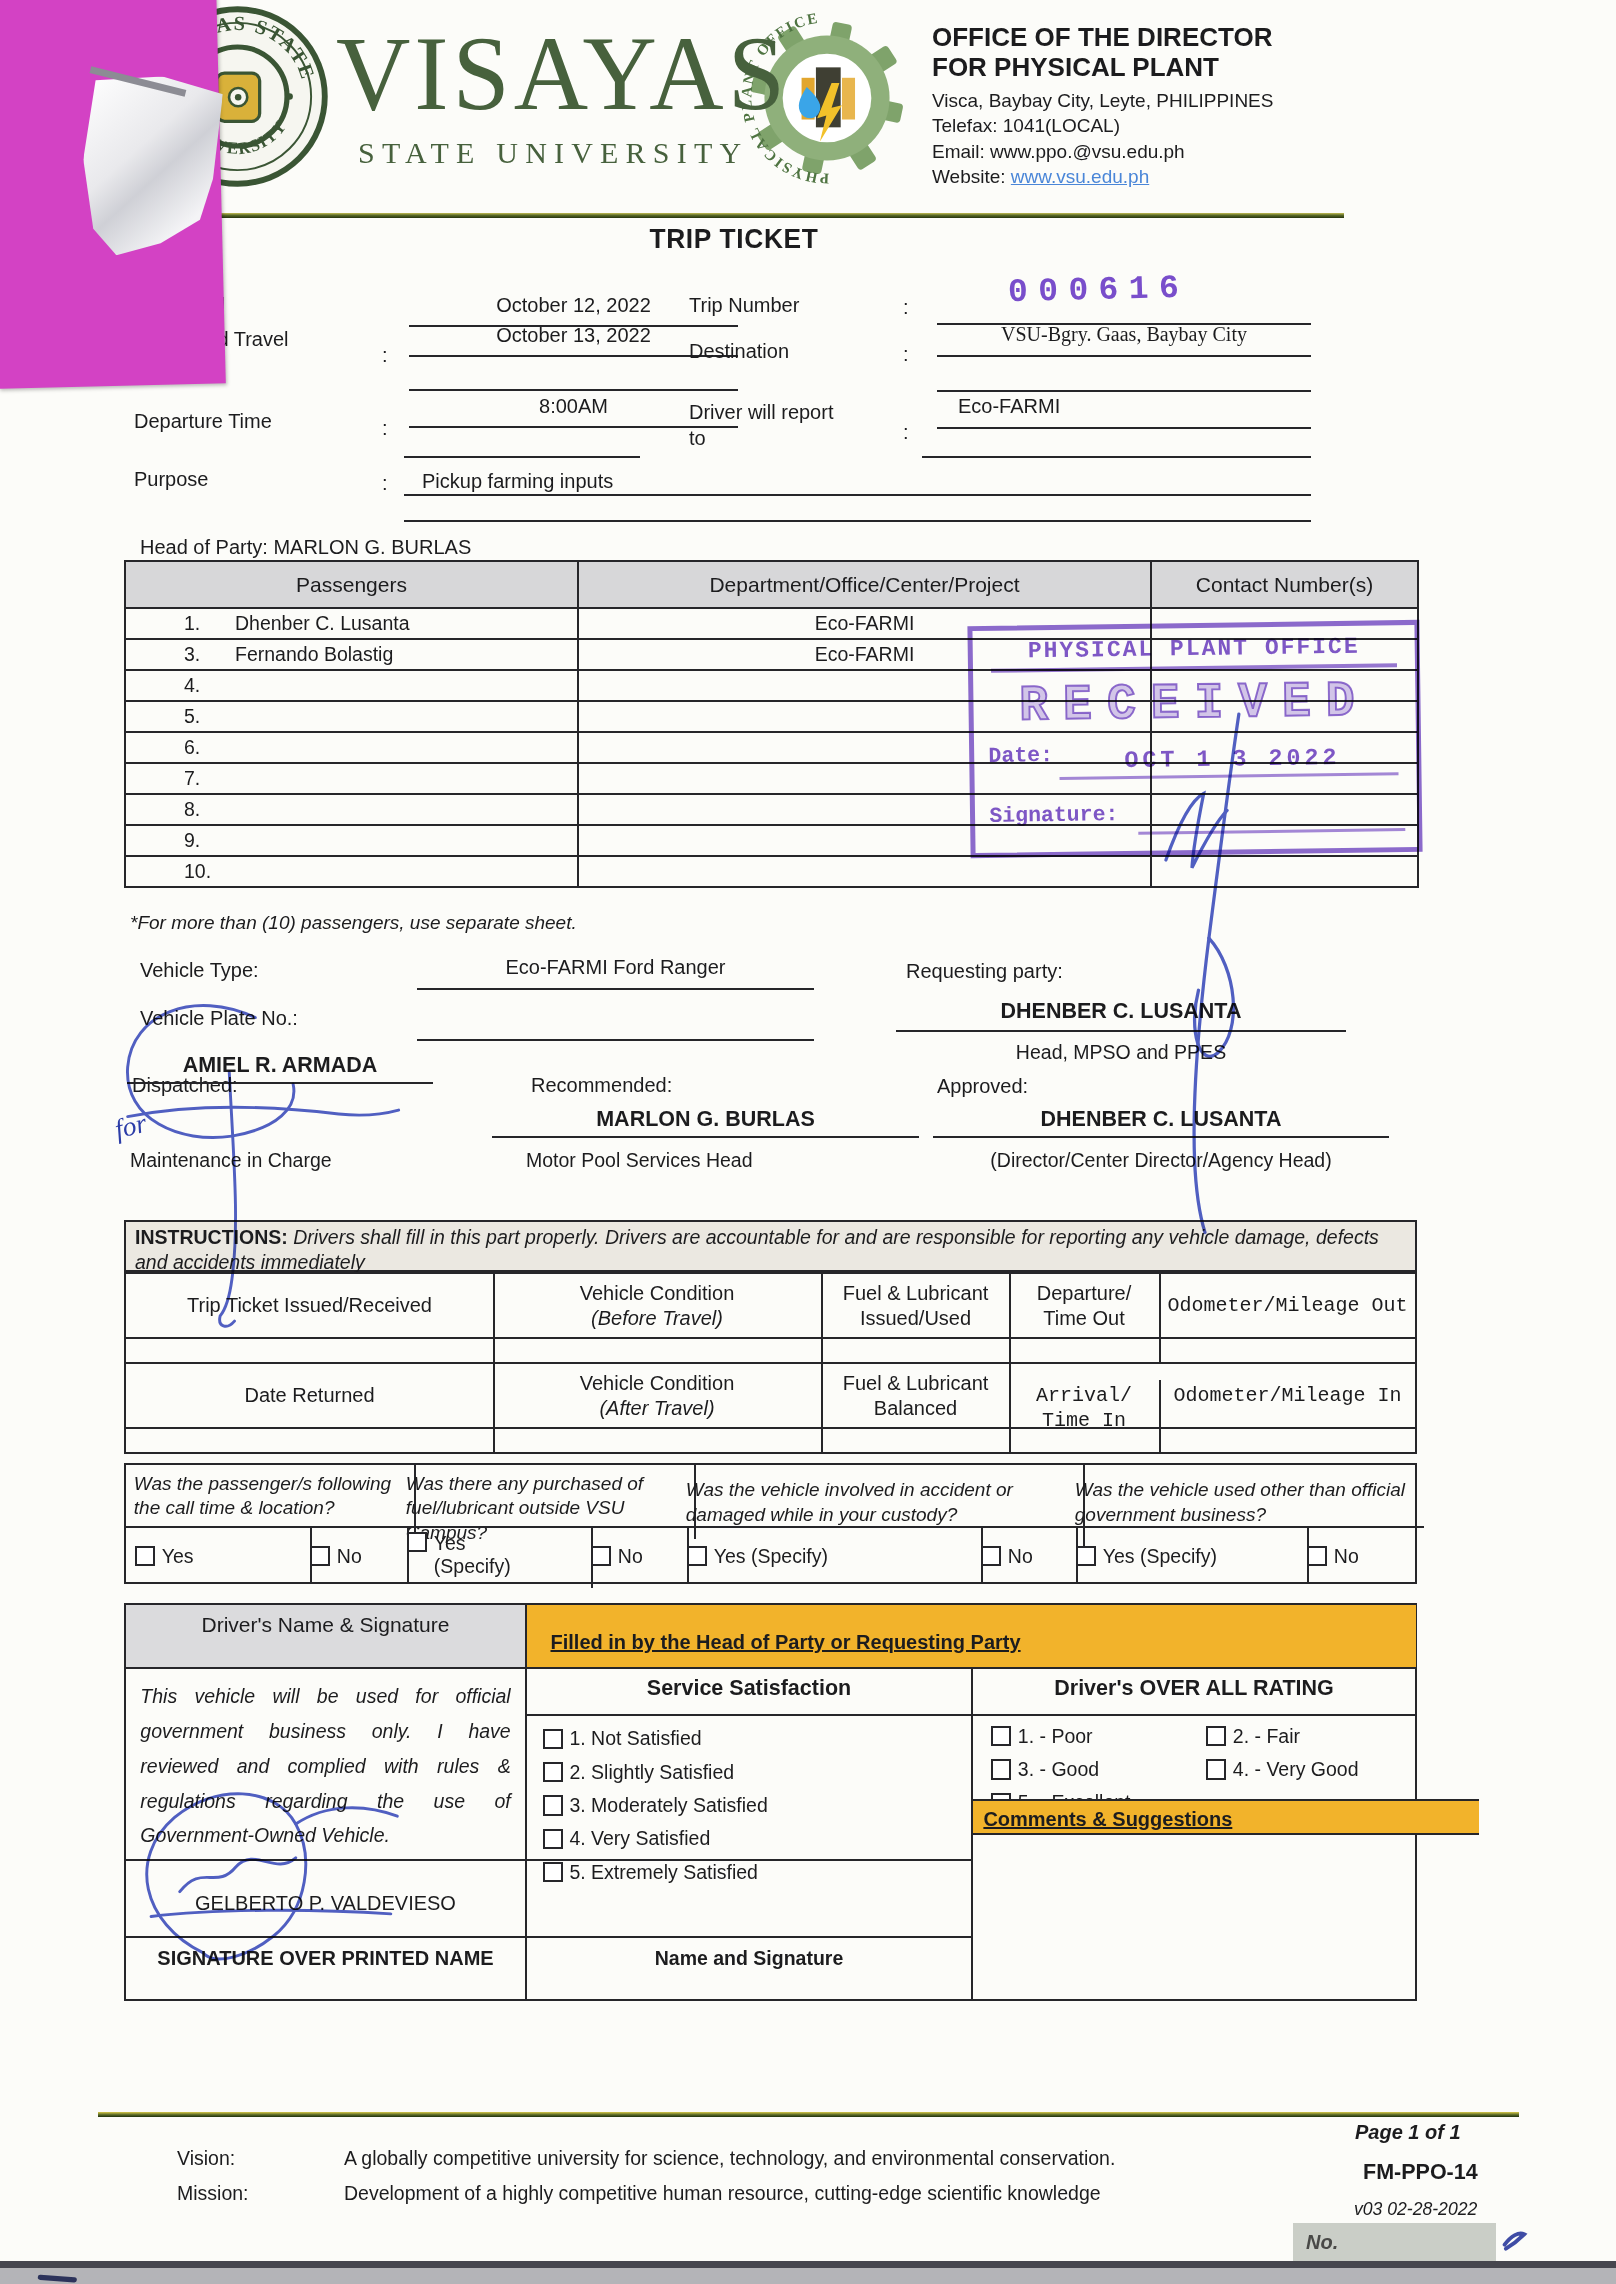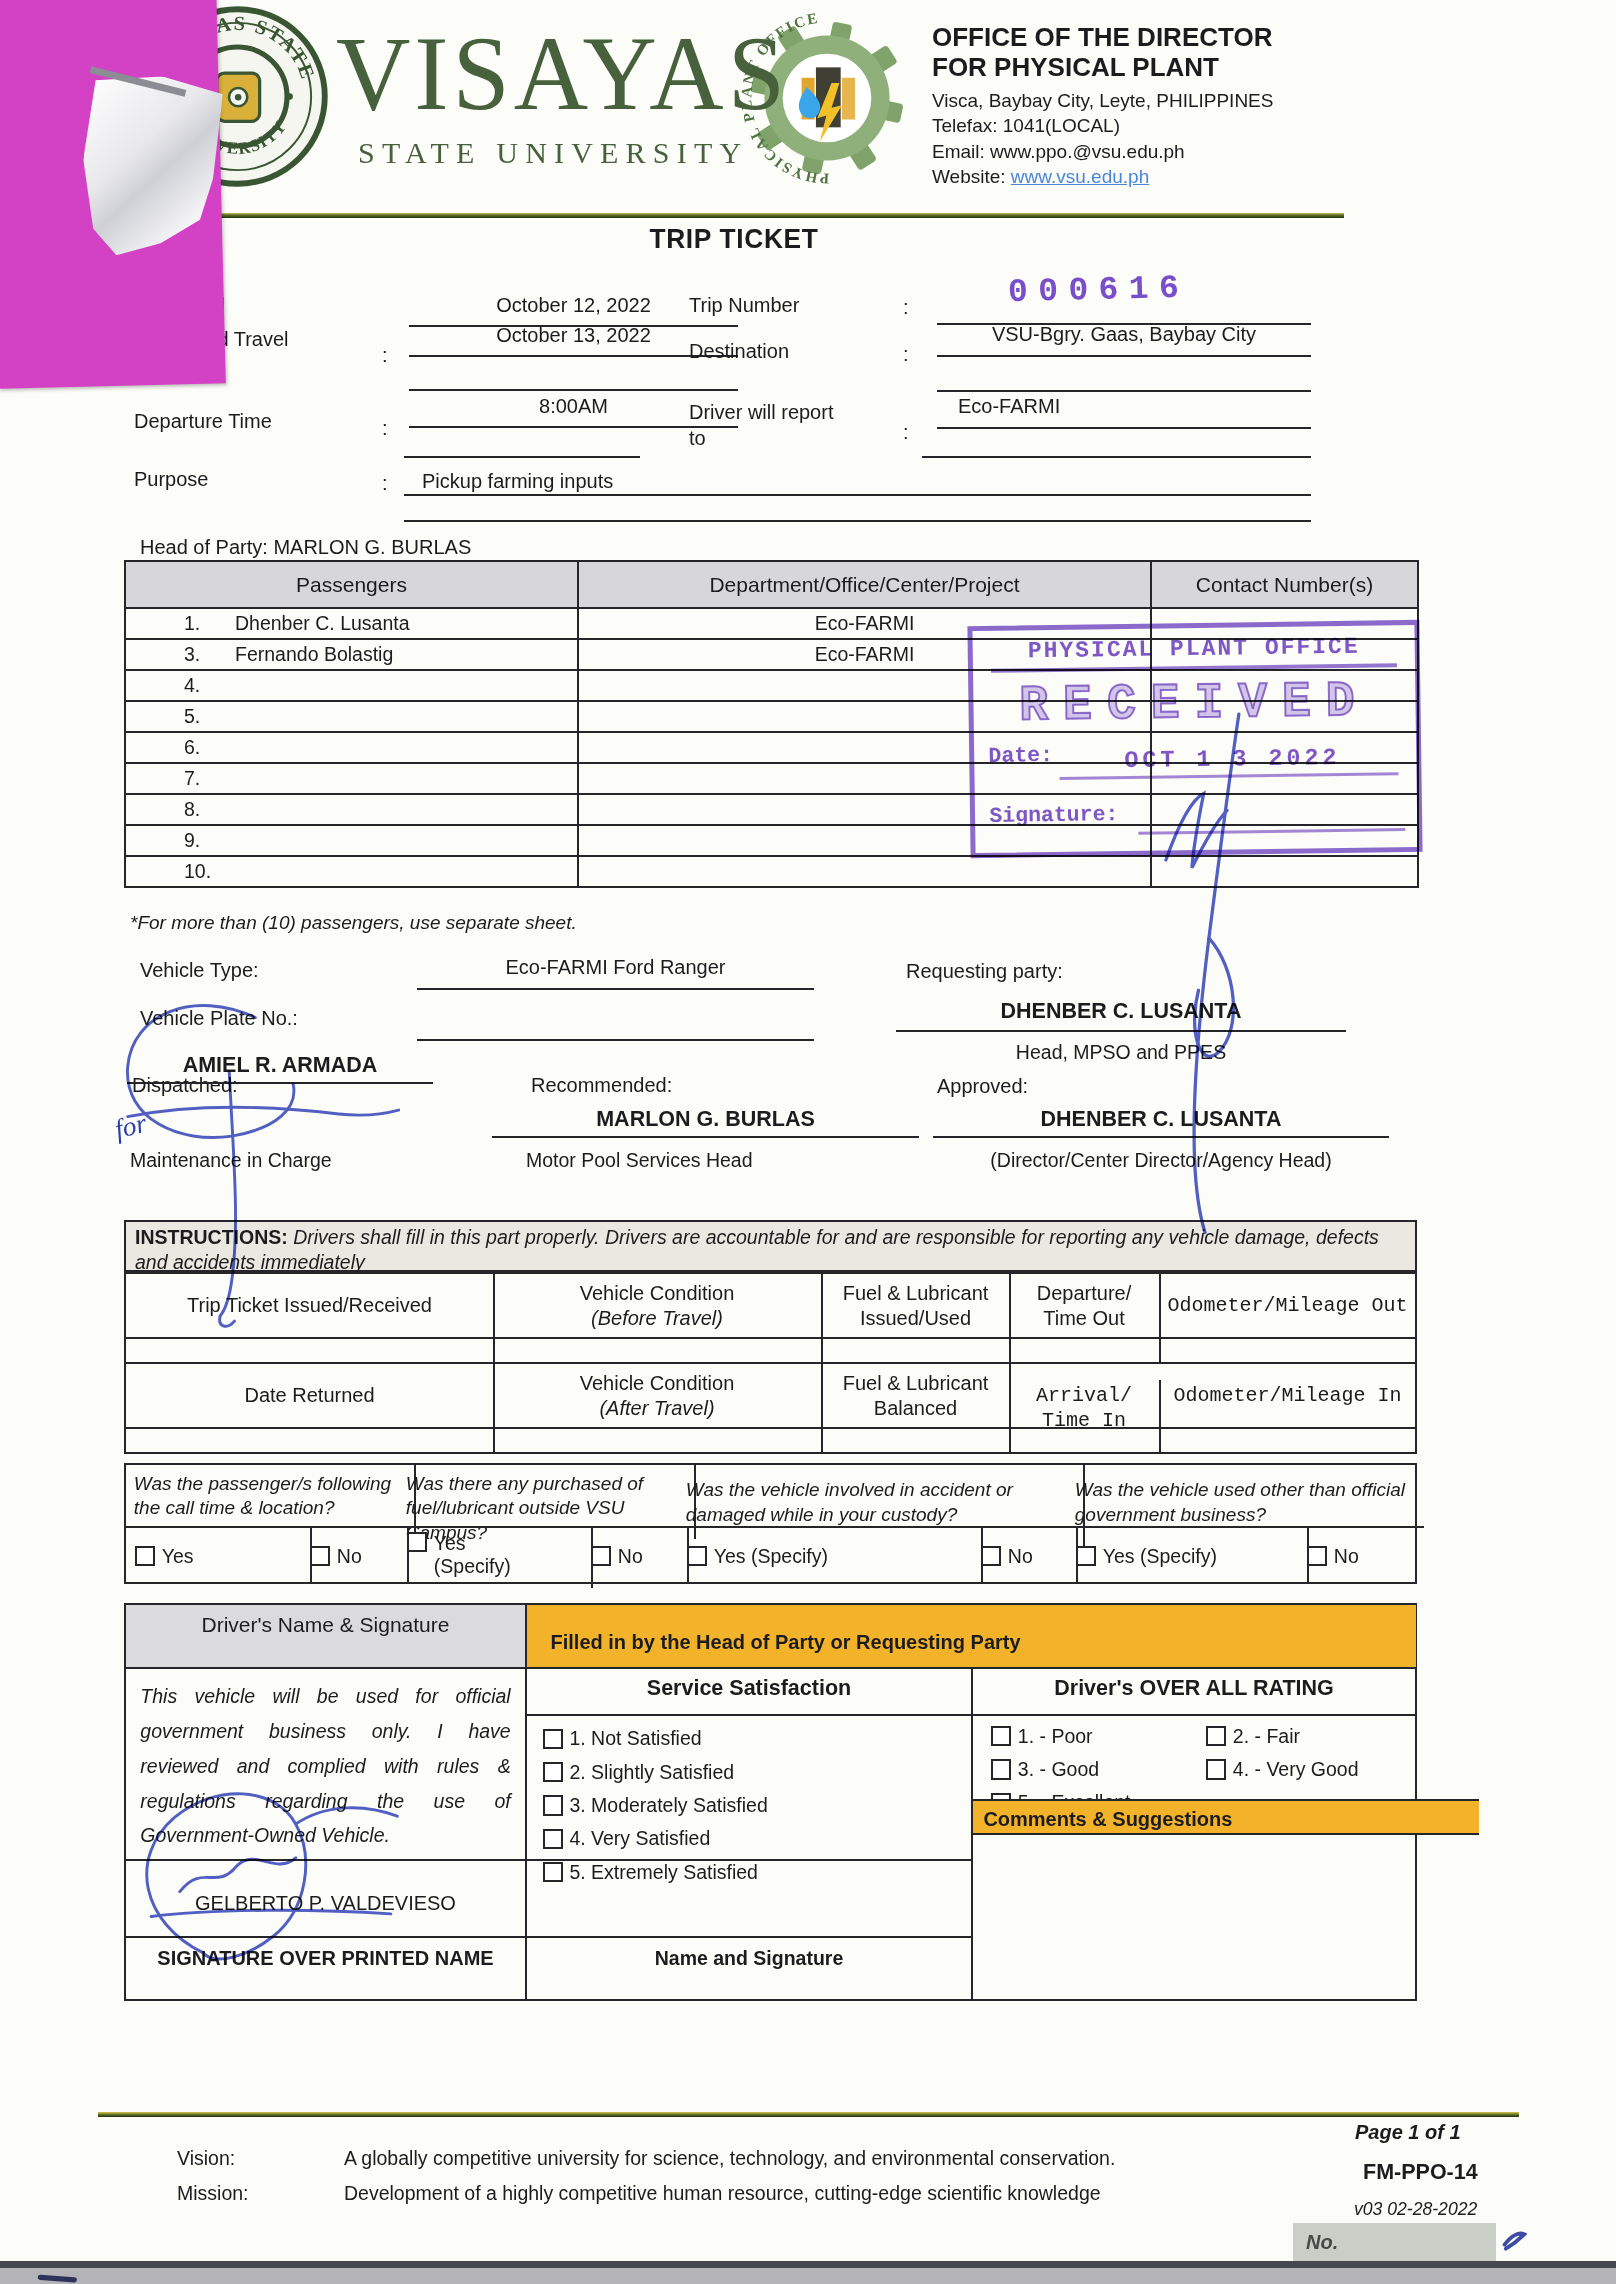--- a/index.html
+++ b/index.html
@@ -69,21 +69,21 @@
   
   .qcell{position:absolute;border-right:2px solid #26262a;font-size:19px;font-style:italic;
          padding:6.5px 7.8px;line-height:1.3;}
   .qc{position:absolute;border-right:2px solid #26262a;border-top:2px solid #26262a;
       display:flex;align-items:center;padding-left:9px;font-size:19.5px;}
   .cb{flex:none;width:16.3px;height:16.3px;border:2px solid #26262a;background:#fff;margin-right:6.5px;}
 
   
   .dsec{left:124px;top:1603px;width:1293px;height:398px;border:2px solid #26262a;}
   .dcell{position:absolute;box-sizing:border-box;}
-  .yellow{background:#f2b32b;}
+  .yellow{background:#f2b32b;text-decoration:underline;}
   .grayhdr{background:#dbdbdd;}
   .opt{display:flex;align-items:center;margin-bottom:10.4px;font-size:19.5px;}
 
   .footer-rule{left:98px;top:2112px;width:1421px;height:4.6px;
                background:linear-gradient(to bottom,#d9c94a 0%,#5a6b28 55%,#20300e 100%);}
   .no-box{left:1293px;top:2223px;width:203px;height:40px;background:#c6cbc3;opacity:.92;
           font-size:20px;font-style:italic;font-weight:bold;color:#3a3a38;padding:7.8px 0 0 13px;}
   .bottom-strip1{left:0;top:2261px;width:1616px;height:7.8px;background:#46464e;}
   .bottom-strip2{left:0;top:2268px;width:1616px;height:15.6px;background:#b4b4b8;}
   .pen-for{left:115px;top:1111px;font-family:"Liberation Serif",serif;font-style:italic;font-size:27px;
@@ -187,21 +187,21 @@
   <div class="abs uline" style="left:404px;top:463px;width:907px;height:33px;"></div>
   <div class="abs uline" style="left:404px;top:489px;width:907px;height:33px;"></div>
 
   <div class="abs lbl" style="left:689px;top:294px;">Trip Number</div>
   <div class="abs lbl" style="left:903px;top:296px;">:</div>
   <div class="abs trip-no">000616</div>
   <div class="abs uline" style="left:937px;top:291px;width:374px;height:34px;"></div>
 
   <div class="abs lbl" style="left:689px;top:340px;">Destination</div>
   <div class="abs lbl" style="left:903px;top:343px;">:</div>
-  <div class="abs val uline center" style="left:937px;top:323px;width:374px;height:34px;">VSU-Bgry. Gaas, Baybay City</div>
+  <div class="abs val uline center" style="left:937px;top:323px;width:374px;height:34px;font-family:Liberation Serif, serif;">VSU-Bgry. Gaas, Baybay City</div>
   <div class="abs uline" style="left:937px;top:358px;width:374px;height:34px;"></div>
 
   <div class="abs lbl" style="left:689px;top:399px;width:215px;line-height:1.3;">
     <div>Driver will report</div>
     <div>to</div>
   </div>
   <div class="abs lbl" style="left:903px;top:421px;">:</div>
   <div class="abs val uline" style="left:937px;top:395px;width:374px;height:34px;padding-left:21px;">Eco-FARMI</div>
   <div class="abs uline" style="left:922px;top:424px;width:389px;height:34px;"></div>
 

